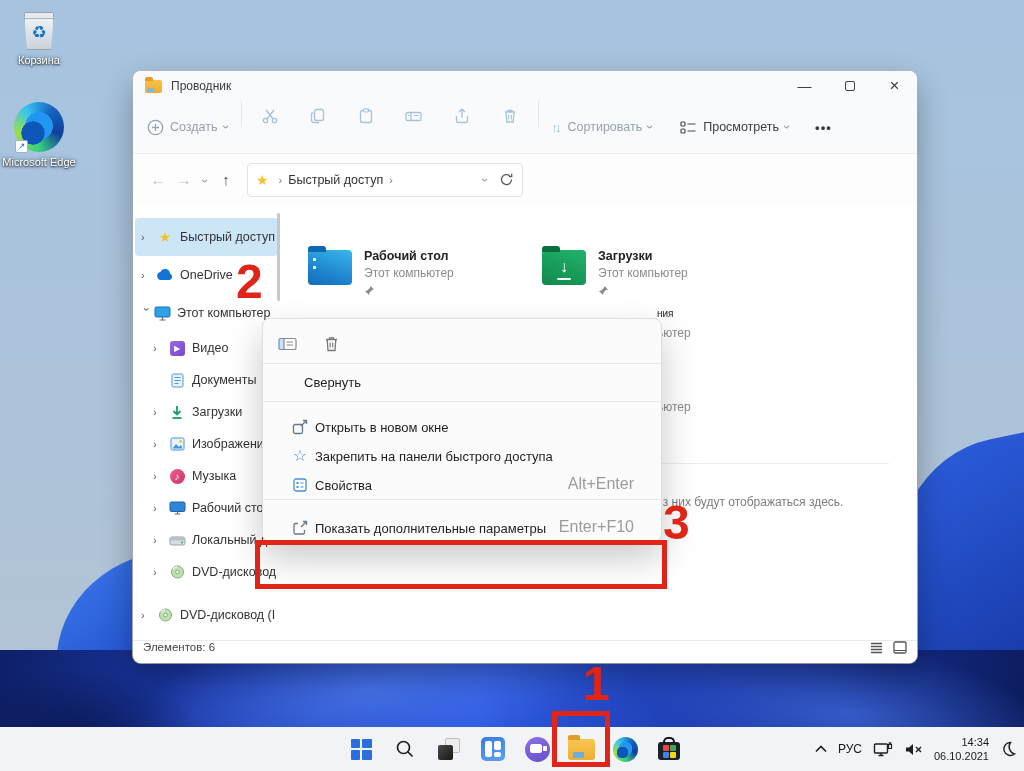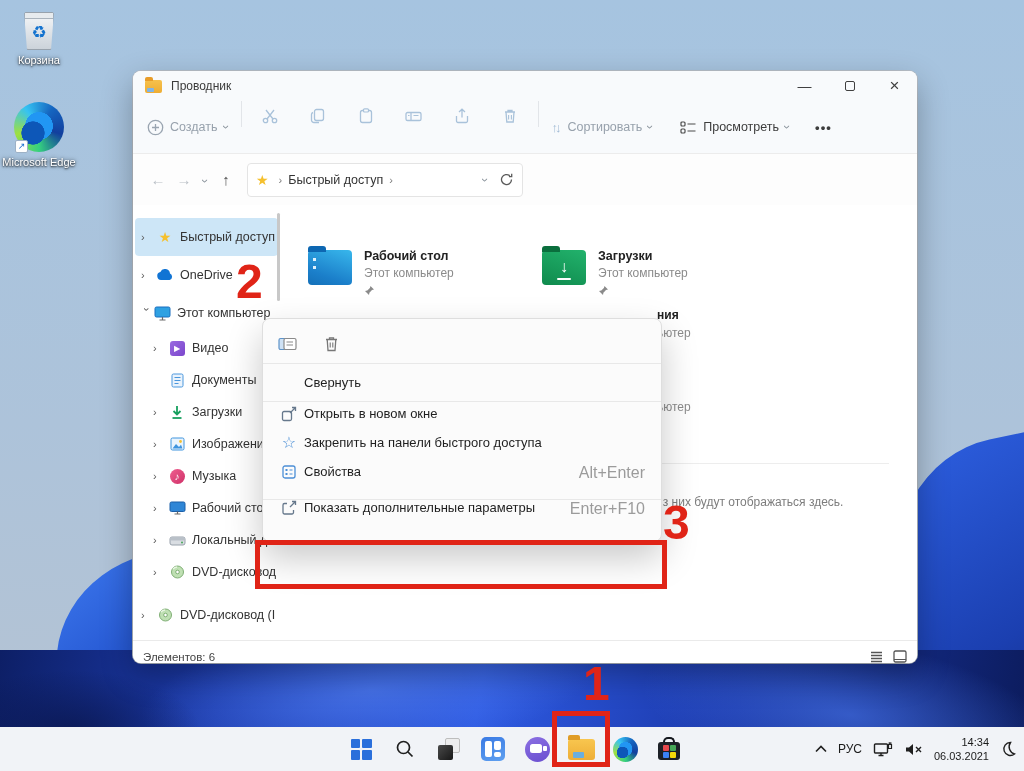--- a/index.html
+++ b/index.html
@@ -105,34 +105,34 @@
     background:repeating-linear-gradient(#dff2fd 0 3px,rgba(0,0,0,0) 3px 8px)}
   .folder-downloads{background:linear-gradient(200deg,#22b26c 0%,#0f8a4d 100%)}
   .folder-downloads:before{content:"";position:absolute;top:-4px;left:0;width:18px;height:6px;background:#0a6e3d;border-radius:3px 3px 0 0}
   .dl-arrow{position:absolute;left:50%;top:50%;transform:translate(-50%,-55%);color:#fff;font-size:16px;font-weight:700}
   .dl-bar{position:absolute;left:50%;bottom:5px;transform:translateX(-50%);width:14px;height:2px;background:#fff;border-radius:1px}
   .tile-txt{margin-left:12px;padding-top:2px}
   .tile-name{font-size:12.5px;font-weight:700;color:#222}
   .tile-loc{font-size:12px;color:#8b8b8b;margin-top:3px}
   .tile-pin{margin-top:5px;color:#8a8a8a}
   .frag{position:absolute;font-size:12px;color:#8b8b8b;white-space:nowrap}
-  .frag.name{font-weight:700;font-size:12px;color:#222}
+  .frag.name{font-weight:400;font-size:10px;color:#222}
   .cdiv{position:absolute;left:16px;right:28px;top:258px;height:1px;background:#ededed}
 
-  .statusbar{height:23px;border-top:1px solid #eaeaea;display:flex;align-items:flex-end;padding:0 10px;background:#fff}
+  .statusbar{height:23px;border-top:1px solid #eaeaea;display:flex;align-items:flex-start;padding:0 10px;background:#fff}
   .status-text{font-size:11.5px;color:#444}
   .status-icons{margin-left:auto;display:flex;gap:10px;align-items:center}
 
   
   .cmenu{position:absolute;left:262px;top:318px;width:400px;background:#fbfbfb;border:1px solid #dedede;
     border-radius:8px;box-shadow:0 16px 36px rgba(0,0,0,.22);z-index:30;padding:5px 0;color:#1f1f1f}
   .cm-iconrow{display:flex;gap:24px;padding:10px 14px 9px}
   .cm-div{height:1px;background:#e8e8e8}
   .cm-min{height:37px;display:flex;align-items:center;padding-left:41px;font-size:13px}
-  .cm-row{height:29px;display:flex;align-items:flex-start;padding:0 16px;font-size:13px}
+  .cm-row{height:29px;display:flex;align-items:flex-end;padding:0 27px;font-size:13px}
   .cm-row.tall{height:36px}
   .cm-ico{width:20px;margin-right:5px;display:flex;justify-content:center;align-items:center}
   .cm-label{flex:1}
   .cm-short{color:#9b9b9b;font-size:16px}
   .star-outline{color:#4c8fd6;font-size:16px;line-height:1}
 
   
   .red-box-menu{position:absolute;left:255px;top:540px;width:412px;height:49px;border:5px solid #e02417;z-index:40}
   .red-box-task{position:absolute;left:552px;top:711px;width:58px;height:56px;border:5px solid #e02417;z-index:60}
   .red-num{position:absolute;font-size:48px;font-weight:700;color:#e02417;z-index:55;line-height:1}
@@ -606,19 +606,19 @@
         <rect x="1.5" y="3" width="13" height="9" rx="1" fill="none" stroke="#1f1f1f" stroke-width="1.4"></rect>
         <path d="M5.5 14.5h5M8 12v2.5" stroke="#1f1f1f" stroke-width="1.4"></path>
         <path d="M15.5 3.5h3v4h-3zM16.3 1.2v2M17.8 1.2v2" fill="none" stroke="#1f1f1f" stroke-width="1.2"></path>
       </svg>
     <svg width="19" height="15" viewBox="0 0 19 15">
         <path d="M2 5.5h3L9 2v11L5 9.5H2Z" fill="#1f1f1f"></path>
         <path d="M12 5l5 5M17 5l-5 5" stroke="#1f1f1f" stroke-width="1.4"></path>
       </svg>
     <div class="tray-clock">
       <div>14:34</div>
-      <div>06.03.2021</div>
+      <div>06.10.2021</div>
     </div>
     <svg width="16" height="16" viewBox="0 0 16 16">
         <path d="M10.5 1.5a6.5 6.5 0 1 0 4 11.5A7.5 7.5 0 0 1 10.5 1.5Z" fill="none" stroke="#1f1f1f" stroke-width="1.4"></path>
       </svg>
   </div>
 </div>
 
 </body></html>

